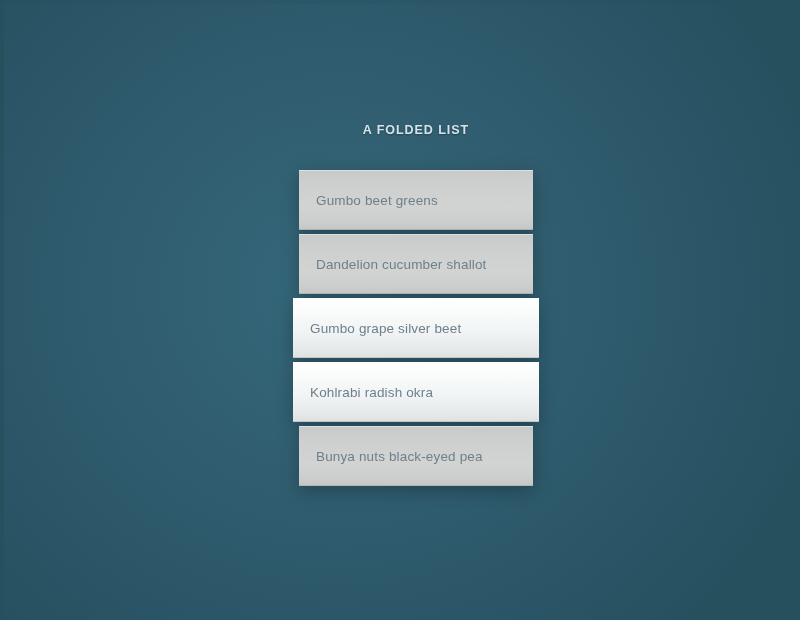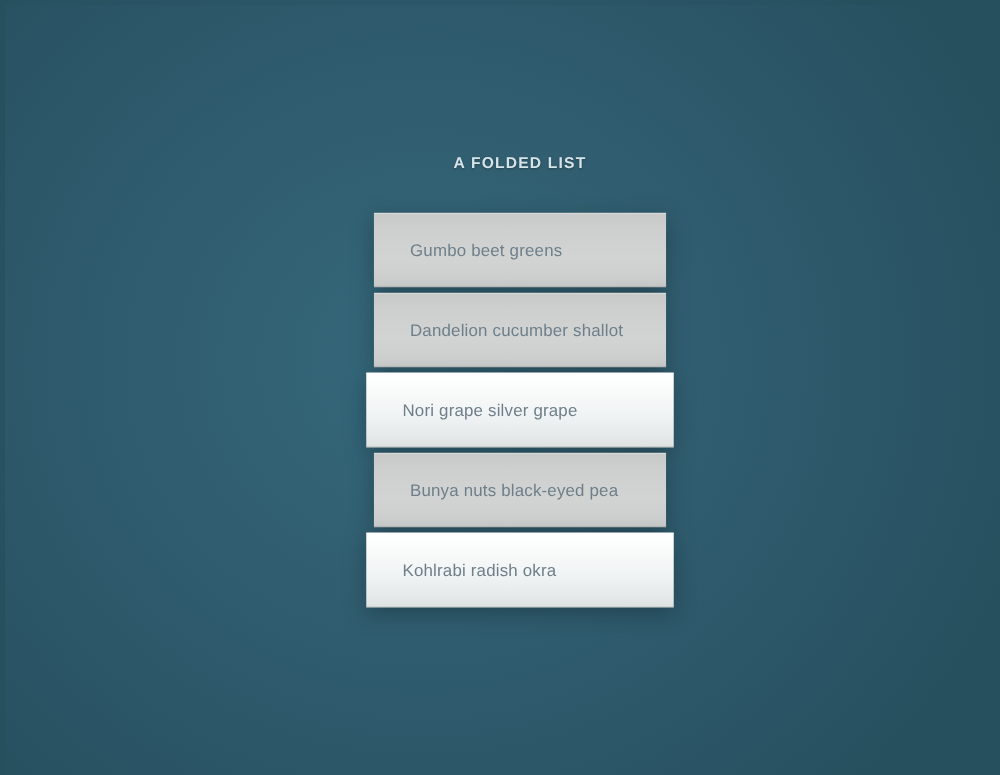--- a/index.html
+++ b/index.html
@@ -56,21 +56,21 @@
     width: 246px;
     list-style: none;
     filter: drop-shadow(0 5px 9px rgba(0,0,0,0.26));
   }
 
   .fold-item {
     position: relative;
     height: 60px;
     display: flex;
     align-items: center;
-    padding-left: 25px;
+    padding-left: 13px;
     padding-right: 14px;
     font-size: 13.5px;
     letter-spacing: 0.15px;
     color: #6e7f8a;
     white-space: nowrap;
     overflow: hidden;
   }
 
   
   .fold-item.fold-back {
@@ -141,28 +141,28 @@
     </li>
 
 
     <li class="fold-item fold-back">
 
       <span class="fold-label">Dandelion cucumber shallot</span>
     </li>
 
     <li class="fold-item fold-front">
 
-      <span class="fold-label">Nori grape silver grape</span>
+      <span class="fold-label">Gumbo grape silver beet</span>
+    </li>
+
+    <li class="fold-item fold-front">
+
+      <span class="fold-label">Kohlrabi radish okra</span>
     </li>
 
     <li class="fold-item fold-back">
 
       <span class="fold-label">Bunya nuts black-eyed pea</span>
     </li>
 
-    <li class="fold-item fold-front">
-
-      <span class="fold-label">Kohlrabi radish okra</span>
-    </li>
-
   </ul>
 
 </div>
 
 </body></html>

